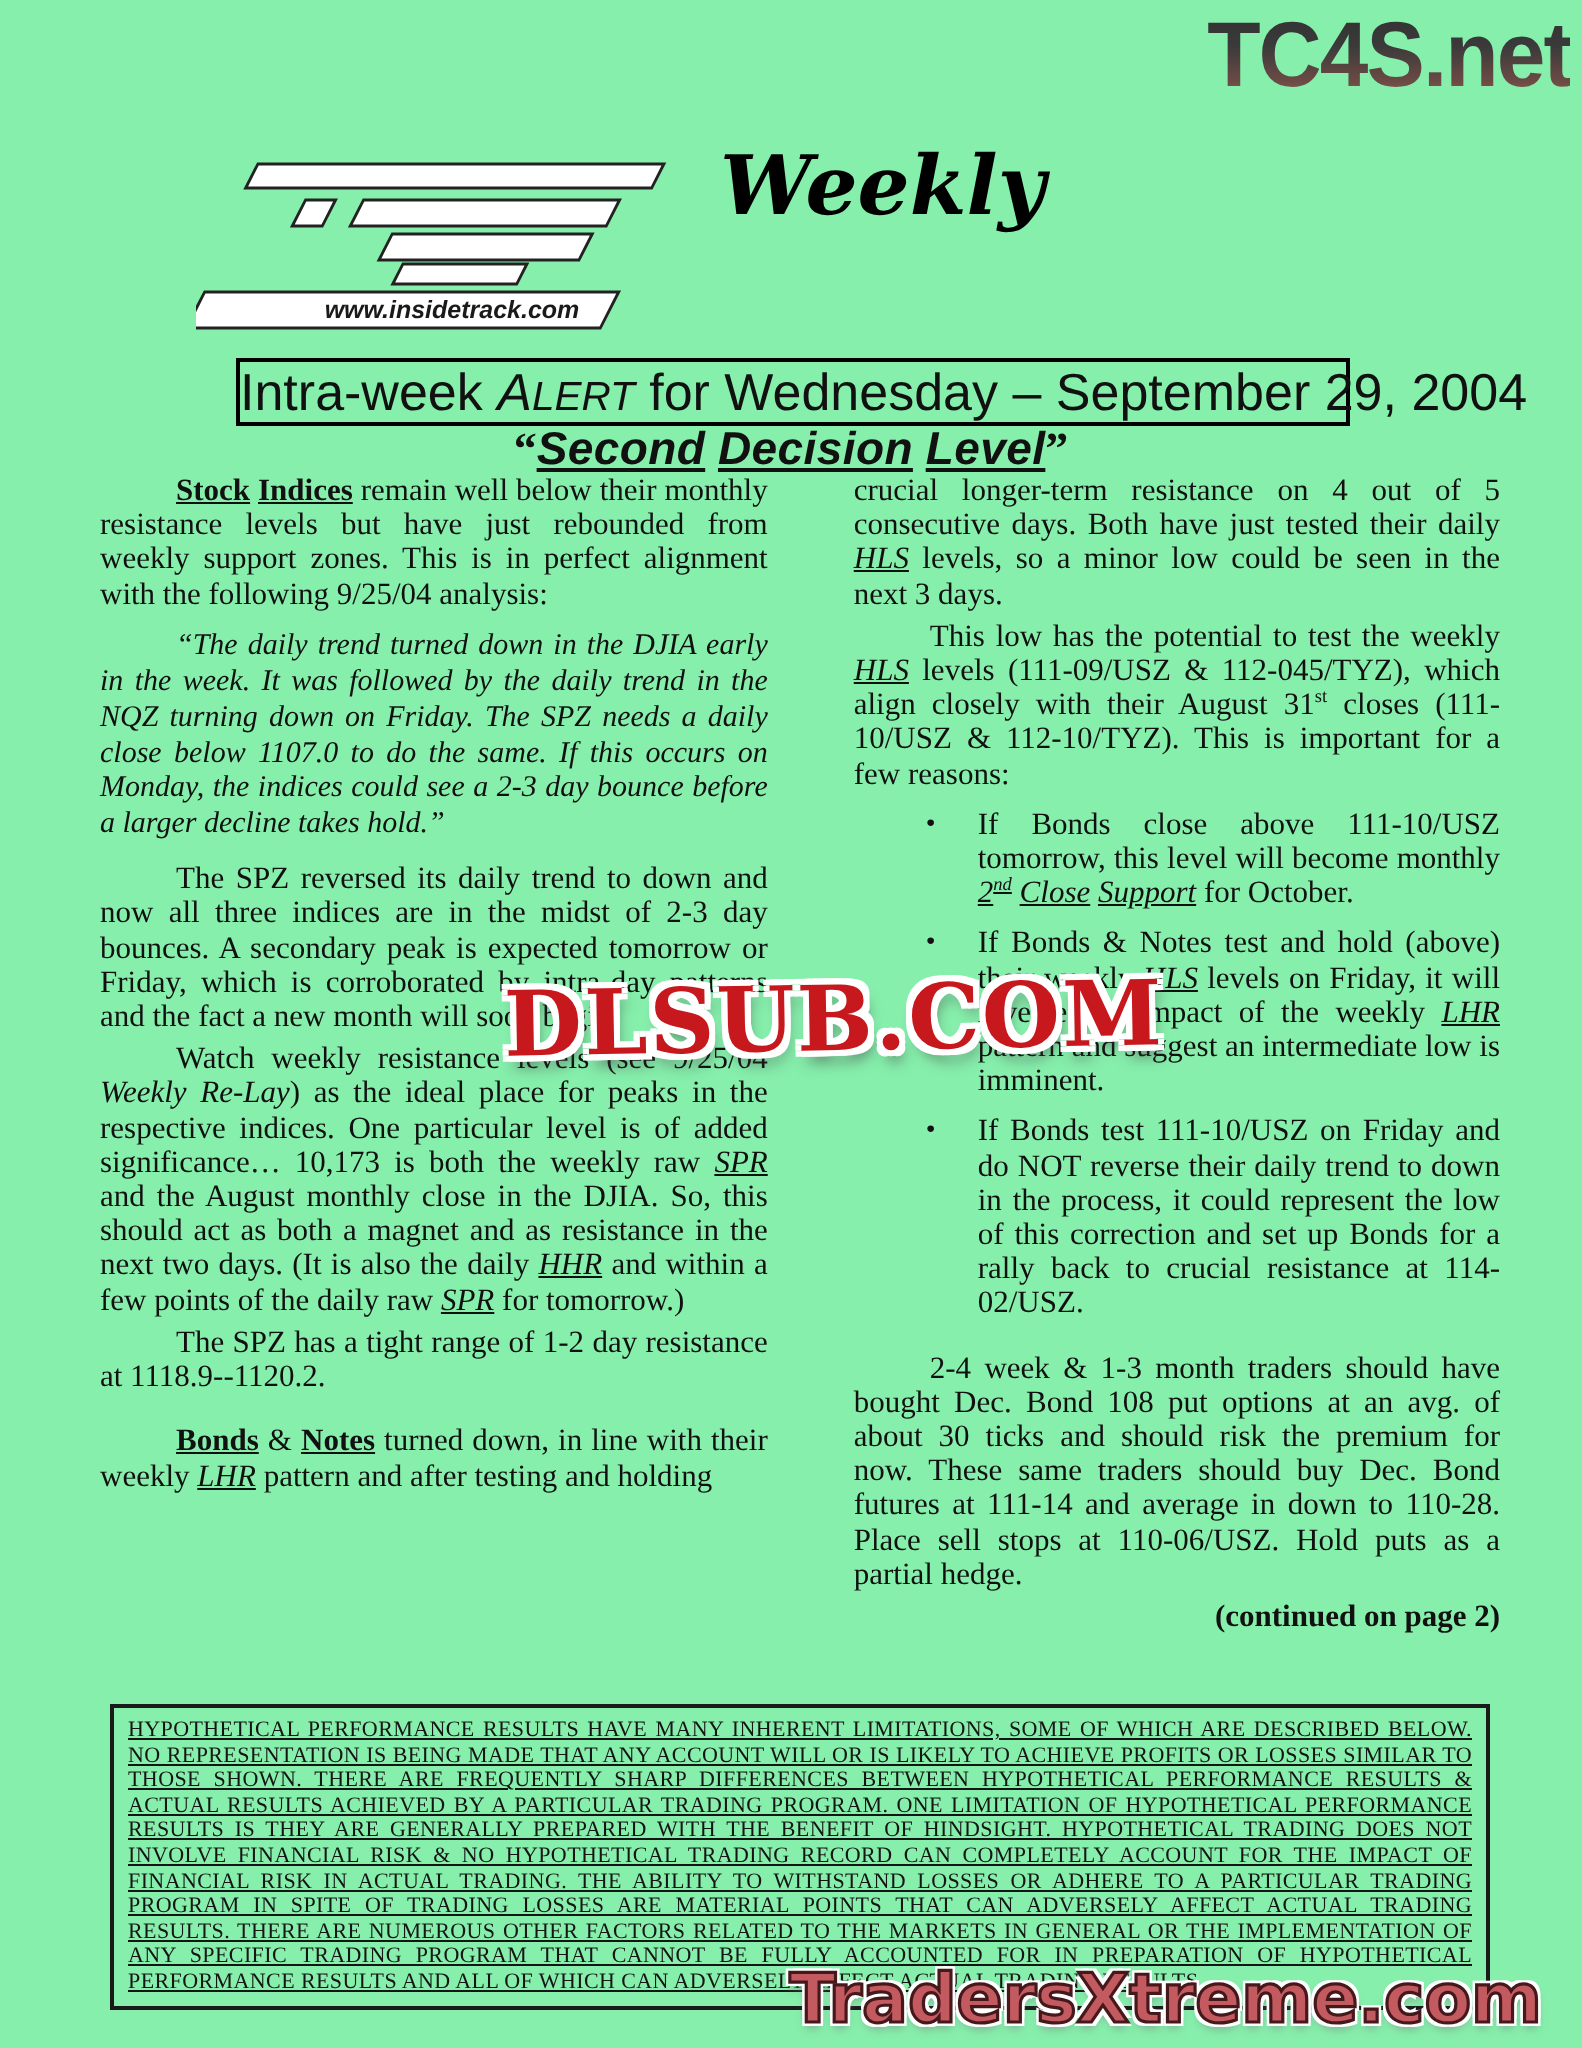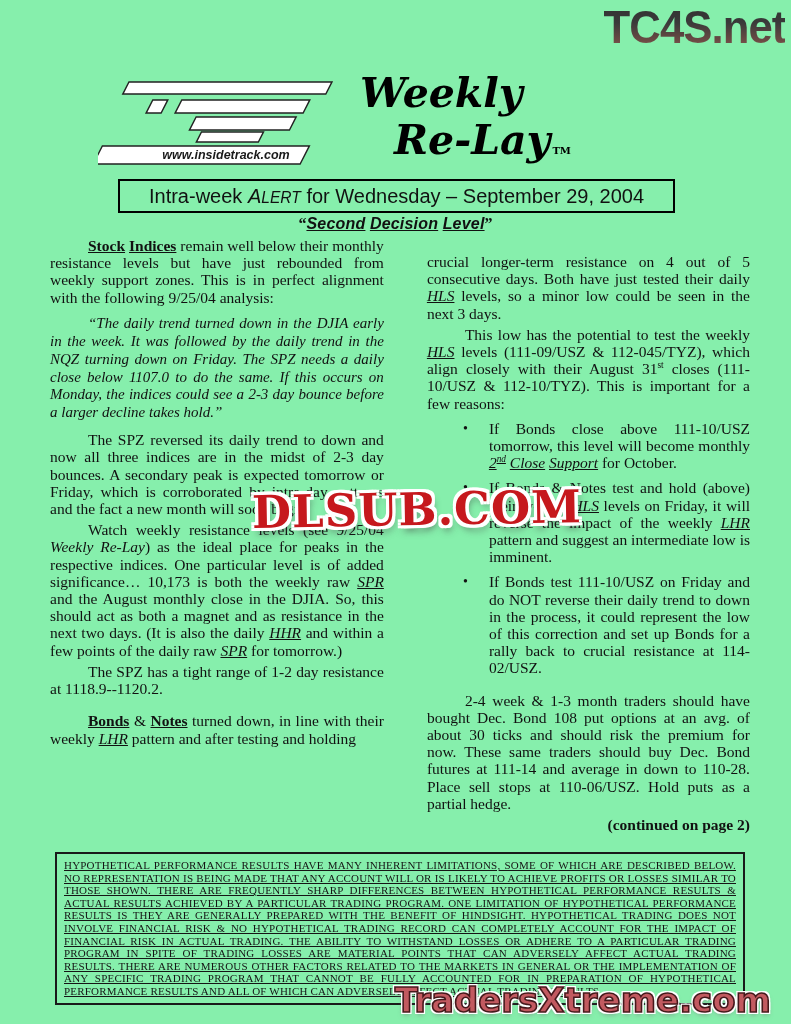--- a/index.html
+++ b/index.html
@@ -15,31 +15,31 @@
   
   .masthead{position:absolute;left:98px;top:72px;width:480px;height:105px;}
   .itc-logo{position:absolute;left:0;top:4px;}
   .wr{position:absolute;left:238px;top:-2px;font-family:"DejaVu Serif",serif;
       font-weight:700;font-style:italic;font-size:41px;line-height:47px;color:#000;white-space:nowrap;margin-left:24px;}
   .wr2{margin-left:34px;}
   .tm{font-size:10px;font-style:normal;vertical-align:baseline;margin-left:2px;}
 
   
   .alert-box{position:absolute;left:118px;top:179px;width:553px;height:30px;border:2px solid #000;
-             font-family:"Liberation Sans",sans-serif;font-size:20px;line-height:30px;text-align:center;
+             font-family:"Liberation Sans",sans-serif;font-size:26px;line-height:30px;text-align:center;
              white-space:nowrap;}
   
   .headline{position:absolute;left:0;top:212px;width:791px;text-align:center;
-            font-family:"Liberation Sans",sans-serif;font-size:16px;line-height:24px;}
+            font-family:"Liberation Sans",sans-serif;font-size:23px;line-height:24px;}
   .headline .s-b{letter-spacing:.2px;}
 
   
   .columns{position:absolute;left:50px;top:237px;width:700px;display:flex;gap:43px;}
   .col{width:342px;}
-  .col.right{width:331px;margin-top:16px;}
+  .col.right{width:331px;}
   .para{font-size:15.5px;line-height:17.2px;text-align:justify;margin:0 0 4px 0;}
   .para.indent{text-indent:38px;}
   .para.quote{font-family:Liberation Serif, serif;font-style:italic;font-size:15px;
               line-height:17.9px;margin:9px 0 9px 0;text-indent:38px;}
   .para.bullet{display:flex;margin:8px 0 8px 36px;text-indent:0;}
   .bullet-dot{flex:none;width:26px;font-size:14px;line-height:17.2px;}
   .bullet-text{flex:1;text-align:justify;}
   .para.pageref{text-align:right;margin-top:2px;}
   .para.sp{margin-top:15px;}
 
@@ -82,21 +82,20 @@
         <rect x="67" y="24" width="15" height="13"></rect>
         <rect x="96" y="24" width="128" height="13"></rect>
         <rect x="119" y="41" width="100" height="13"></rect>
         <rect x="132" y="56" width="62" height="10"></rect>
         <rect x="40" y="70" width="207" height="18"></rect>
       </g>
       <text x="128" y="83" text-anchor="middle" font-family="Liberation Sans, sans-serif" font-size="12.5" font-style="italic" font-weight="bold" fill="#1a1a1a">www.insidetrack.com</text>
     </svg>
     <div class="wr">
       <div class="wr1">Weekly</div>
-      <div class="wr2"><span>Re-Lay</span><span class="tm">TM</span></div>
     </div>
   </div>
 
   <div class="alert-box"><span>Intra-week </span><span class="s-i">A</span><span class="s-i s-small">LERT</span><span> for Wednesday – September 29, 2004</span></div>
 
   <div class="headline"><span class="s-q">“</span><span class="s-b s-i s-u">Second</span><span> </span><span class="s-b s-i s-u">Decision</span><span> </span><span class="s-b s-i s-u">Level</span><span class="s-q">”</span></div>
 
   <div class="columns">
     <div class="col left">
         <div class="para body indent"><span class="s-b s-u">Stock</span><span> </span><span class="s-b s-u">Indices</span><span> remain well below their monthly resistance levels but have just rebounded from weekly support zones.  This is in perfect alignment with the following 9/25/04 analysis:</span></div>

